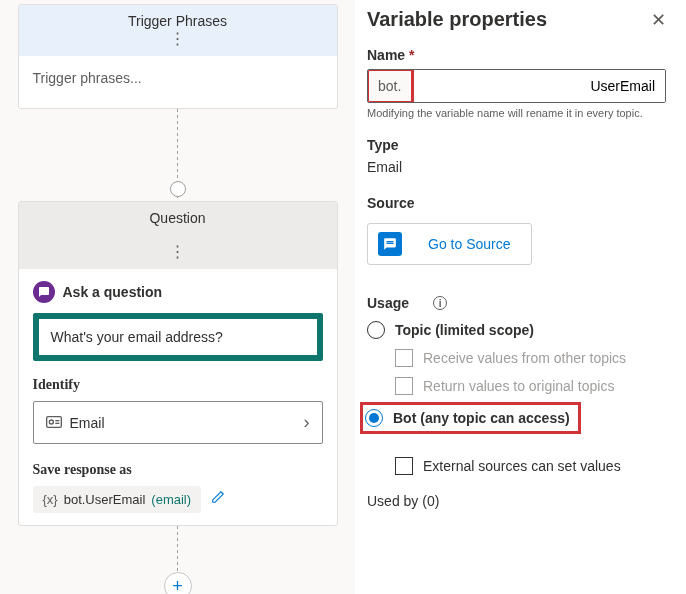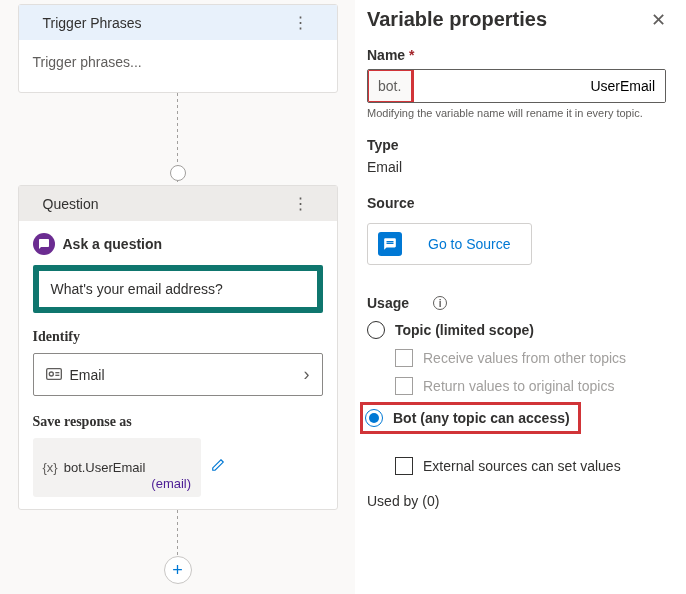--- a/index.html
+++ b/index.html
@@ -29,22 +29,23 @@
       background: #fff;
       border: 1px solid #e1dfdd;
       border-radius: 3px;
       margin: auto;
       width: 320px;
     }
     .node-header {
       display: flex;
       align-items: center;
       justify-content: space-between;
-      padding: 8px 24px;
+      padding: 8px 3px;
       font-size: 14px;
+      flex-direction: column;
     }
     .trigger-card .node-header {
       background: #e8f1fb;
     }
     .question-card .node-header {
       background: #edebe9;
       font-weight: 400;
       gap: 16px;
     }
     .node-body {
@@ -107,21 +108,21 @@
     .var-chip {
       display: inline-flex;
       align-items: center;
       gap: 6px;
       background: #f3f2f1;
       border-radius: 3px;
       padding: 6px 10px;
       font-size: 13px;
     }
     .var-x { color: #605e5c; }
-    .var-type { color: #4c1d95; margin-top: 32px; }
+    .var-type { color: #0f766e; }
     .edit-pencil { color: #0078d4; font-size: 14px; margin-left: 6px; cursor: pointer; }
     .connector-bottom { height: 60px; }
     .add-circle {
       width: 28px; height: 28px;
       border: 1px solid #c8c6c4;
       border-radius: 50%;
       background: #fff;
       display: flex; align-items: center; justify-content: center;
       margin: -14px auto 0;
       color: #0078d4;

